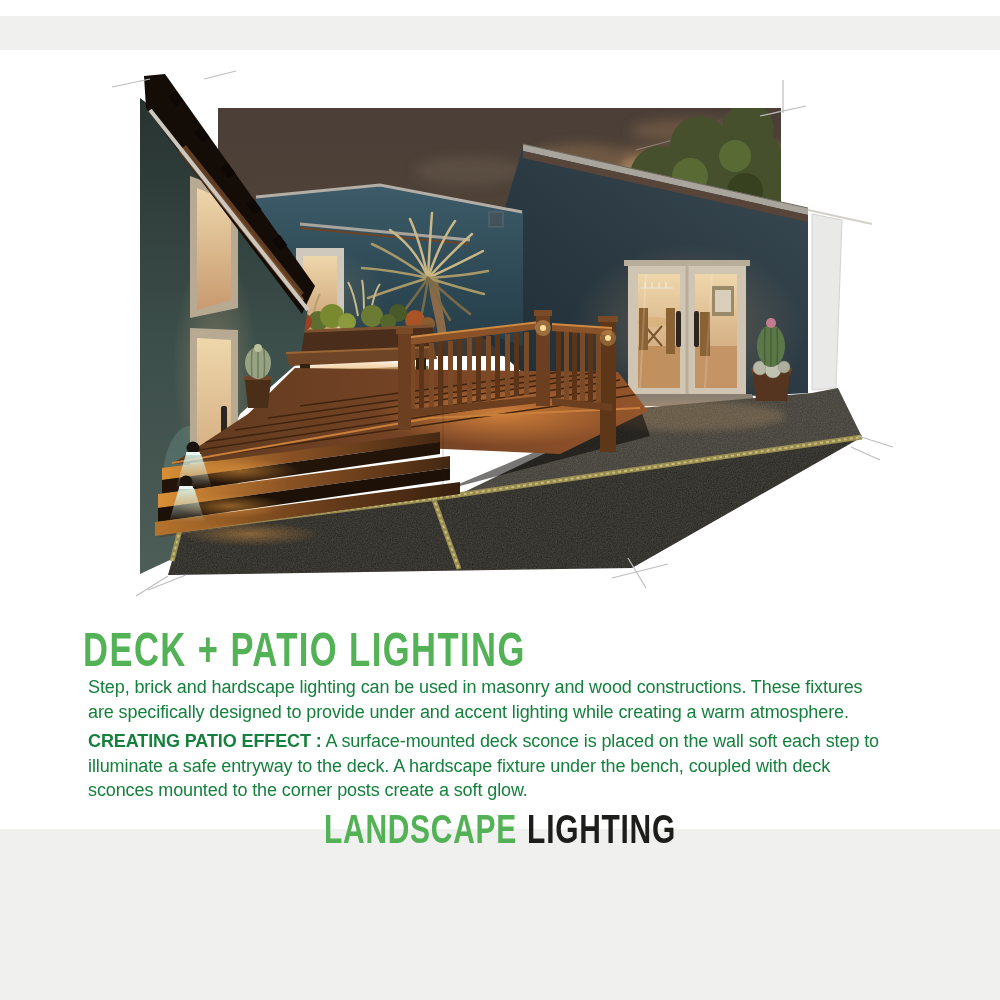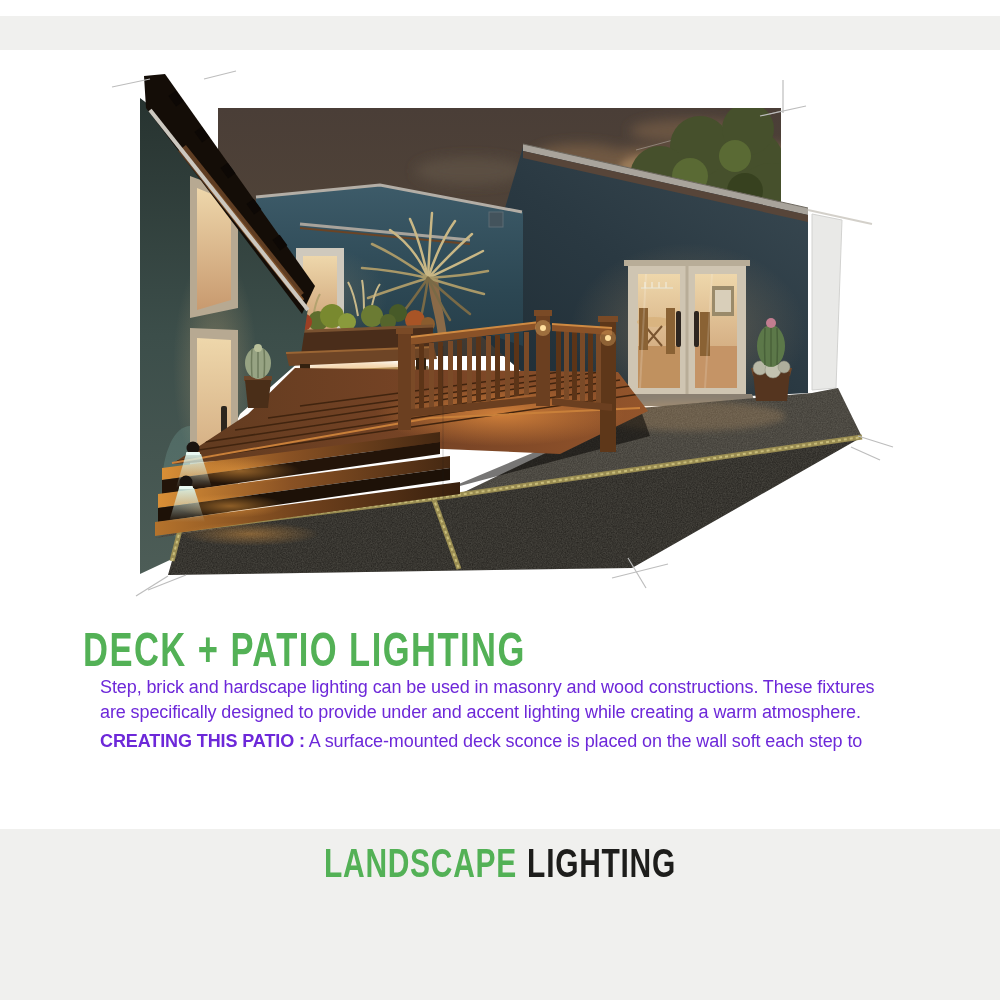--- a/index.html
+++ b/index.html
@@ -5,27 +5,27 @@
   html,body{margin:0;padding:0;background:#ffffff;}
   #page{position:relative;width:1000px;height:1000px;overflow:hidden;
         font-family:"Liberation Sans",sans-serif;background:#ffffff;margin-top:16px;}
   .band{position:absolute;left:0;width:1000px;background:#f0f0ee;}
   #top-band{top:0;height:34px;}
   #footer-band{top:813px;height:187px;}
   #art{position:absolute;left:0;top:0;width:1000px;height:1000px;}
   #section-title{position:absolute;left:83px;top:606px;font-weight:700;
      font-size:48px;letter-spacing:2px;white-space:nowrap;color:#53b156;
      transform:scaleX(.72);transform-origin:left top;}
-  .bodytext{position:absolute;left:100px;color:#6d28d9;font-size:18px;
+  .bodytext{position:absolute;left:88px;color:#15803d;font-size:18px;
      line-height:24.6px;letter-spacing:-0.1px;}
   #para1{top:659px;}
   #para2{top:713px;}
   .bline{white-space:nowrap;}
   .bline b{font-weight:700;}
-  #footer-line1{position:absolute;left:0;top:824px;width:1000px;
+  #footer-line1{position:absolute;left:0;top:790px;width:1000px;
      display:flex;justify-content:center;}
   #footer-line1 .inner{font-weight:700;font-size:41px;white-space:nowrap;
      letter-spacing:1px;transform:scaleX(.73);transform-origin:center top;}
   #brand-green{color:#53b156;margin-right:14px;}
   #brand-dark{color:#1d1d1b;}
   #footer-title{position:absolute;left:0;top:882px;width:1000px;
      display:flex;justify-content:center;}
   #footer-title .inner{font-weight:700;font-size:76px;color:#1d1d1b;
      white-space:nowrap;letter-spacing:3px;transform:scaleX(.78);
      transform-origin:center top;}
@@ -416,21 +416,23 @@
   </svg>
 
   <div id="section-title">DECK + PATIO LIGHTING</div>
 
   <div id="para1" class="bodytext">
     <div class="bline">Step, brick and hardscape lighting can be used in masonry and wood constructions. These fixtures</div>
     <div class="bline">are specifically designed to provide under and accent lighting while creating a warm atmosphere.</div>
   </div>
 
   <div id="para2" class="bodytext">
-    <div class="bline"><b>CREATING THIS PATIO :</b><span> A surface-mounted deck sconce is placed on the wall soft each step to</span></div>
+    <div class="bline"><b>CREATING PATIO EFFECT :</b><span> A surface-mounted deck sconce is placed on the wall soft each step to</span></div>
+    <div class="bline">illuminate a safe entryway to the deck. A hardscape fixture under the bench, coupled with deck</div>
+    <div class="bline">sconces mounted to the corner posts create a soft glow.</div>
   </div>
 
   <div id="footer-line1">
     <div class="inner">
       <span id="brand-green">LANDSCAPE</span><span id="brand-dark">LIGHTING</span>
     </div>
   </div>
 
 </div>
 

